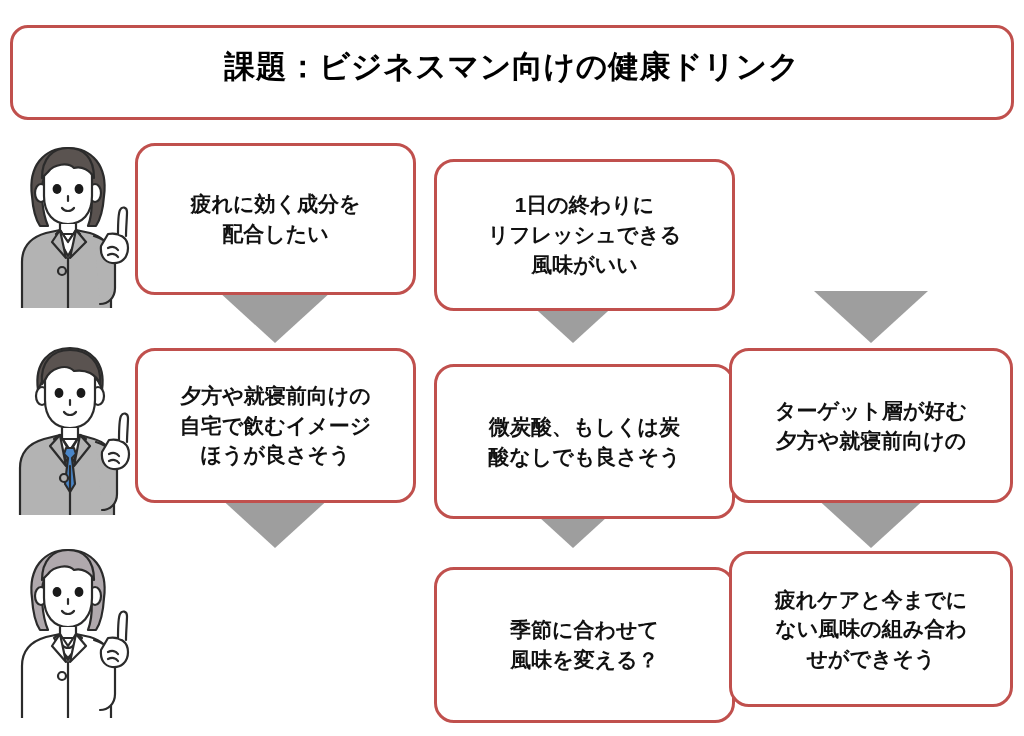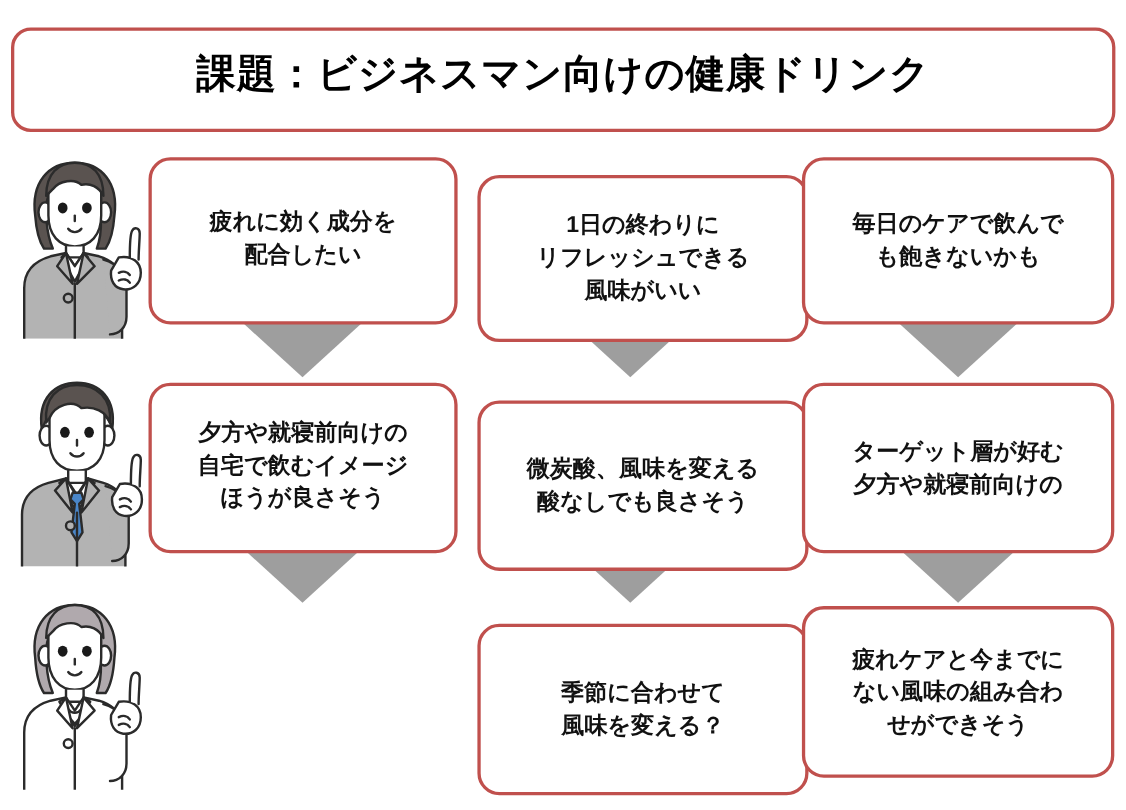--- a/index.html
+++ b/index.html
@@ -28,21 +28,21 @@
     height: 95px;
     box-sizing: border-box;
     border: 3px solid #c0504d;
     border-radius: 18px;
     background: #ffffff;
     display: flex;
     align-items: center;
     justify-content: center;
   }
   .title-text {
-    font-size: 36px;
+    font-size: 31px;
     font-weight: bold;
     color: #000000;
     letter-spacing: 0.5px;
     line-height: 1.2;
     margin-top: -12px;
   }
 
   
   .card {
     position: absolute;
@@ -60,21 +60,21 @@
     font-size: 21px;
     font-weight: bold;
     color: #111111;
     line-height: 1.42;
     padding: 0 10px;
     white-space: pre-line;
   }
   .card.r3c3 .card-text { line-height: 1.40; }
 
   
-  .c1 { left: 135px; width: 281px; font-family: Liberation Mono, monospace; }
+  .c1 { left: 135px; width: 281px; }
   .c2 { left: 434px; width: 301px; margin-top: 16px; }
   .c3 { left: 729px; width: 284px; }
 
   
   .r1 { top: 143px; height: 152px; }
   .r2 { top: 348px; height: 155px; }
   .r3 { top: 551px; height: 156px; }
 
   
   .arrow {
@@ -265,32 +265,28 @@
 
   <div class="card c1 r1">
     <div class="card-text">疲れに効く成分を
 配合したい</div>
   </div>
   <div class="card c2 r1">
     <div class="card-text">1日の終わりに
 リフレッシュできる
 風味がいい</div>
   </div>
-  <div class="card c3 r1">
-    <div class="card-text">毎日のケアで飲んで
-も飽きないかも</div>
-  </div>
 
   <div class="card c1 r2">
     <div class="card-text">夕方や就寝前向けの
 自宅で飲むイメージ
 ほうが良さそう</div>
   </div>
   <div class="card c2 r2">
-    <div class="card-text">微炭酸、風味を変える
+    <div class="card-text">微炭酸、もしくは炭
 酸なしでも良さそう</div>
   </div>
   <div class="card c3 r2">
     <div class="card-text">ターゲット層が好む
 夕方や就寝前向けの</div>
   </div>
 
   <div class="card c2 r3">
     <div class="card-text">季節に合わせて
 風味を変える？</div>

